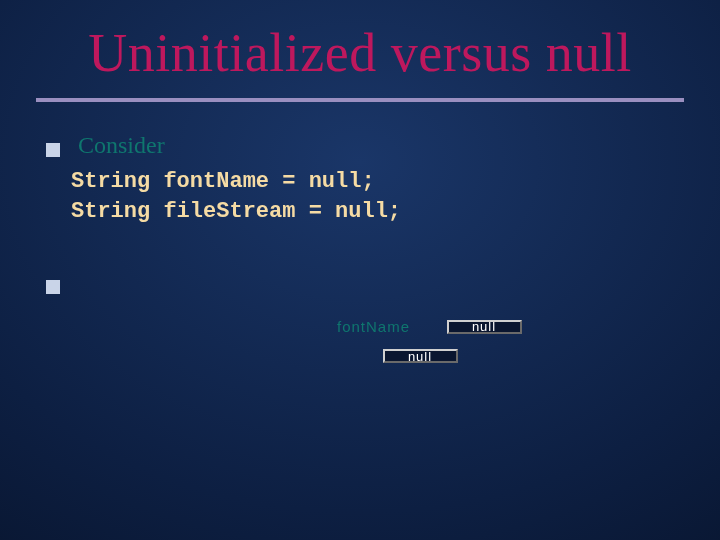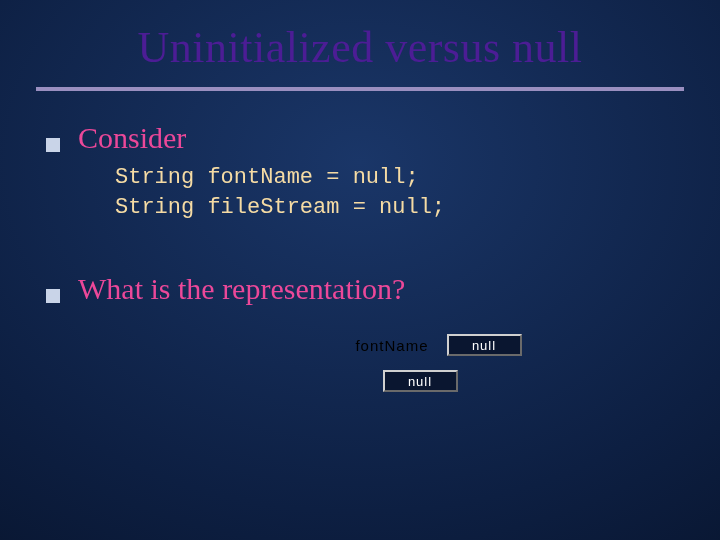--- a/index.html
+++ b/index.html
@@ -4,23 +4,23 @@
 <style>
   * { margin: 0; padding: 0; box-sizing: border-box; }
   html, body { width: 720px; height: 540px; overflow: hidden; }
   body {
     background: radial-gradient(ellipse 900px 700px at 50% 30%, #1a3668 0%, #0d1f42 50%, #030a1a 100%);
     font-family: "Times New Roman", Times, serif;
     color: #ffffff;
   }
   .title {
     text-align: center;
-    font-size: 44px;
+    font-size: 54px;
     font-weight: normal;
-    color: #4c1d95;
+    color: #be185d;
     padding-top: 22px;
     padding-bottom: 14px;
     letter-spacing: 0.5px;
   }
   .underline {
     height: 4px;
     background: #9a8fc0;
     margin: 0 36px 30px 36px;
   }
   .content {
@@ -34,27 +34,28 @@
   .bullet {
     width: 14px;
     height: 14px;
     background: #c9d4e8;
     margin-right: 18px;
     flex-shrink: 0;
     position: relative;
     top: 4px;
   }
   .bullet-text {
-    font-size: 30px;
-    color: #ec4899;
+    font-size: 24px;
+    color: #0f766e;
   }
   .code-block {
-    margin-left: 69px;
+    margin-left: 25px;
     margin-top: 6px;
     margin-bottom: 50px;
+    font-weight: bold;
   }
   .code-line {
     font-family: "Courier New", Courier, monospace;
     font-size: 22px;
     color: #f5dba4;
     line-height: 1.35;
   }
   .diagram {
     margin-top: 28px;
     display: flex;
@@ -64,28 +65,28 @@
     padding-left: 120px;
   }
   .diagram-row {
     display: flex;
     align-items: center;
     gap: 18px;
   }
   .var-label {
     font-family: Arial, Helvetica, sans-serif;
     font-size: 15px;
-    color: #000000;
+    color: #0f766e;
     width: 110px;
-    text-align: right;
+    text-align: center;
     letter-spacing: 1px;
   }
   .val-box {
     width: 75px;
-    height: 22px;
+    height: 14px;
     background: #0a1630;
     border-top: 2px solid #d0d0d0;
     border-left: 2px solid #d0d0d0;
     border-right: 2px solid #6a6a6a;
     border-bottom: 2px solid #6a6a6a;
     display: flex;
     align-items: center;
     justify-content: center;
     font-family: Arial, Helvetica, sans-serif;
     font-size: 13px;
@@ -106,21 +107,20 @@
     <div class="bullet-text">Consider</div>
   </div>
 
   <div class="code-block">
     <div class="code-line">String fontName = null;</div>
     <div class="code-line">String fileStream = null;</div>
   </div>
 
   <div class="bullet-row">
     <div class="bullet"></div>
-    <div class="bullet-text">What is the representation?</div>
   </div>
 
   <div class="diagram">
     <div class="diagram-row">
       <div class="var-label">fontName</div>
       <div class="val-box">null</div>
     </div>
     <div class="diagram-row">
       <div class="val-box">null</div>
     </div>

